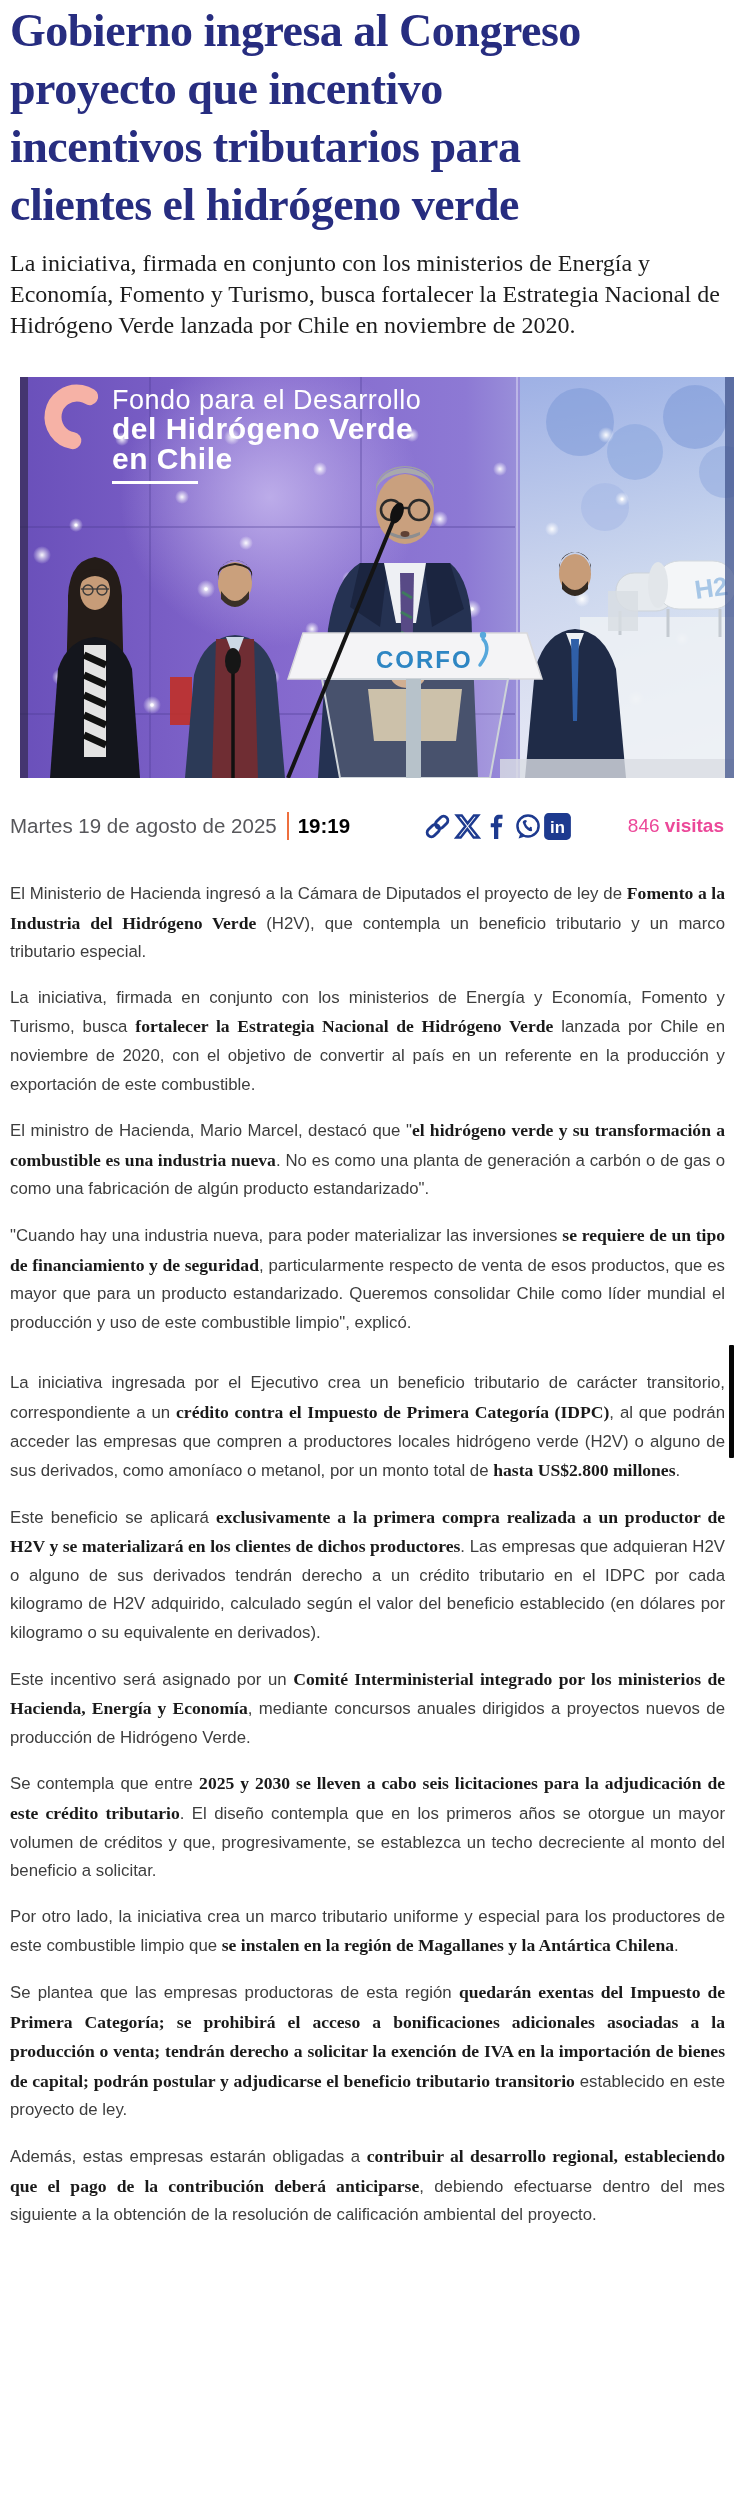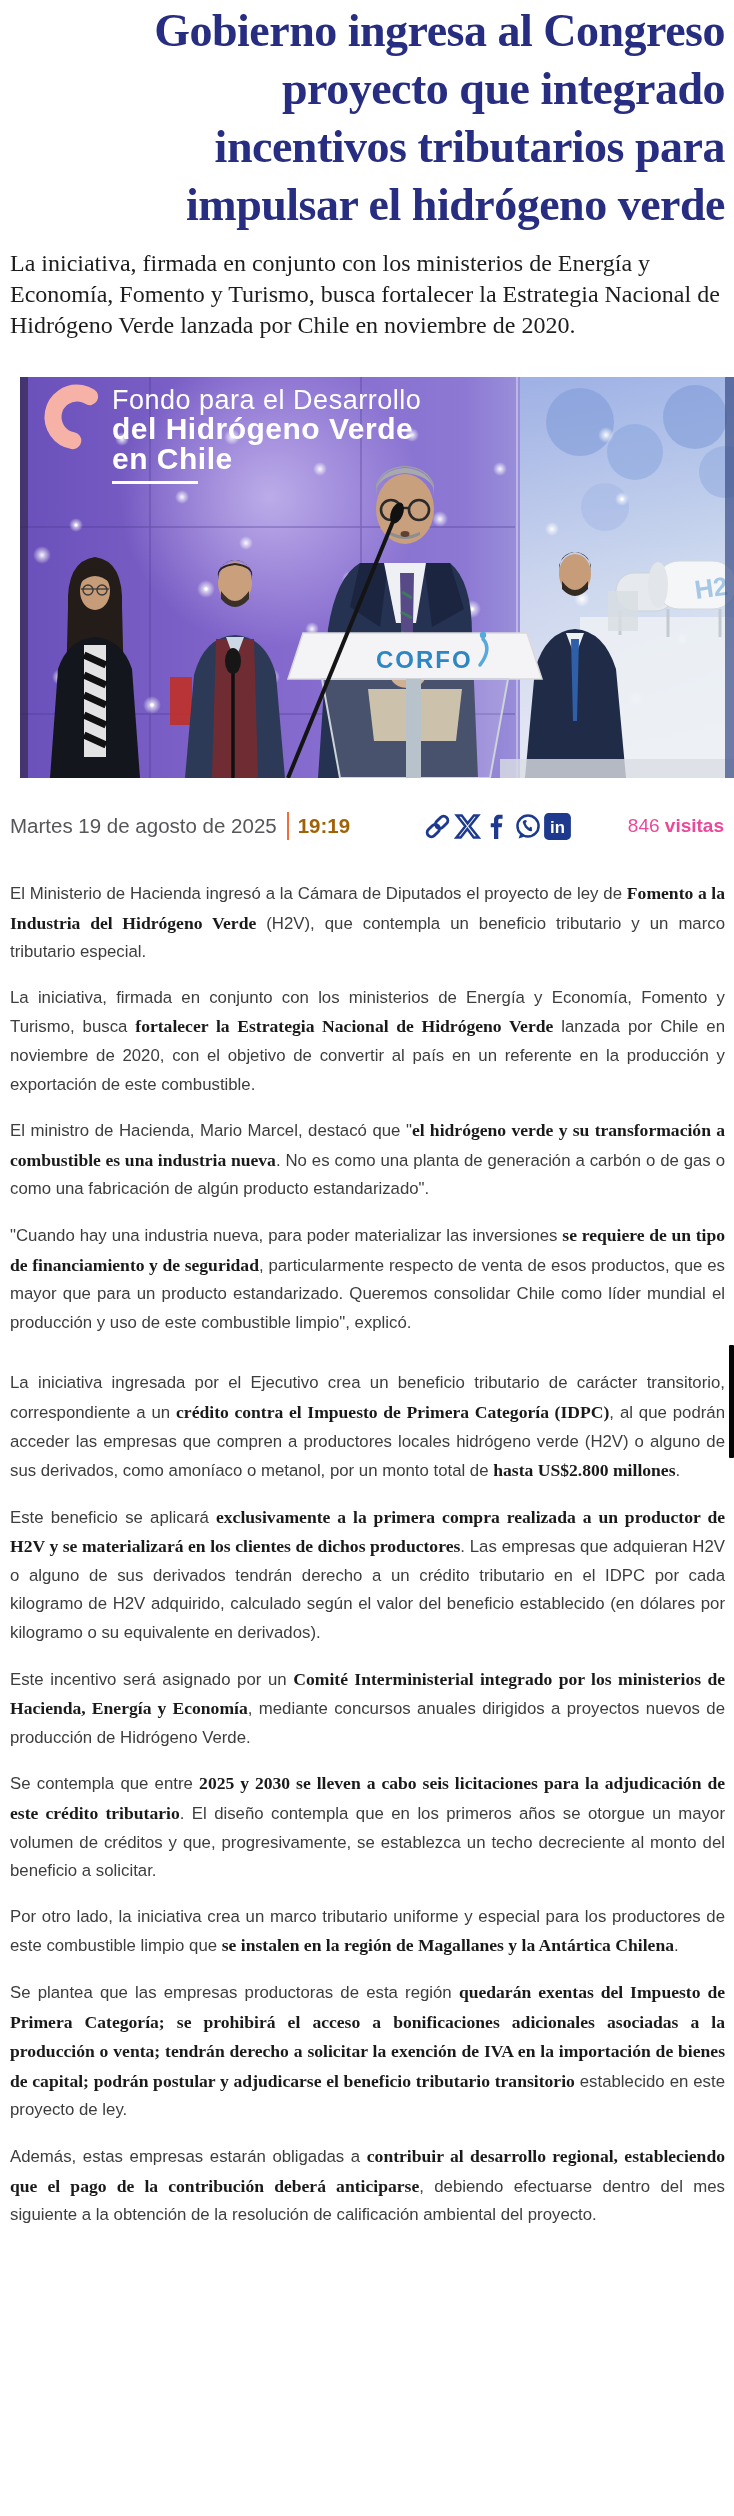--- a/index.html
+++ b/index.html
@@ -2,37 +2,37 @@
 <html lang="es"><head>
 <meta charset="utf-8">
 <style>
   html,body{margin:0;padding:0;background:#ffffff;}
   body{width:734px;font-family:"Liberation Sans",sans-serif;-webkit-font-smoothing:antialiased;}
   .page{position:relative;width:734px;min-height:2516px;background:#fff;overflow:hidden;}
 
   
   h1.title{margin:2px 9px 8px 10px;padding:0;color:#272d80;
     font-family:"Liberation Serif",serif;font-weight:700;
-    font-size:46px;line-height:58px;letter-spacing:-0.5px;text-align:right;}
+    font-size:46px;line-height:58px;letter-spacing:-0.5px;}
   h1.title .tline{display:block;}
 
   
   .subtitle{margin:14px 12px 0 10px;color:#1d1d1d;
     font-family:"Liberation Serif",serif;font-weight:400;
     font-size:24px;line-height:31px;}
 
   
   figure.photo{margin:24px 8px 0 8px;padding:12px;width:718px;height:401px;display:block;}
   figure.photo svg{display:block;}
 
   
   .meta-row{display:flex;align-items:center;margin:15px 10px 0 10px;height:42px;}
   .date-wrap{display:flex;align-items:center;color:#57575b;font-size:20.5px;text-align:right;}
   .date-divider{display:inline-block;width:2px;height:28px;background:#ee6f3d;margin:0 9px 0 10px;}
-  .time{color:#a16207;font-weight:700;font-size:20.5px;}
+  .time{color:#000000;font-weight:700;font-size:20.5px;}
   .share{display:flex;align-items:center;margin-left:72px;}
   .share a{display:inline-flex;align-items:center;justify-content:center;width:30px;height:30px;text-decoration:none;cursor:pointer;}
   .visits{margin-left:auto;color:#ec4899;font-size:19px;white-space:nowrap;}
   .visits .vb{font-weight:700;}
 
   
   .article-body{margin:32px 9px 0 10px;}
   .article-body p.para{margin:0 0 17px 0;color:#3d3d3d;font-size:16.8px;line-height:28.6px;text-align:justify;}
   .article-body p.para.gapb{padding-top:15px;}
   .article-body .b{font-family:"Liberation Serif",serif;font-weight:700;font-size:17.6px;color:#1a1a1a;}
@@ -40,23 +40,23 @@
   
   .scroll-thumb{position:absolute;top:1345px;right:0;width:5px;height:113px;background:#050505;border-radius:1px;}
 </style>
 </head>
 <body>
 
 <div class="page">
 
   <h1 class="title">
       <span class="tline">Gobierno ingresa al Congreso</span>
-      <span class="tline">proyecto que integrado</span>
+      <span class="tline">proyecto que incentivo</span>
       <span class="tline">incentivos tributarios para</span>
-      <span class="tline">impulsar el hidrógeno verde</span>
+      <span class="tline">clientes el hidrógeno verde</span>
     </h1>
 
   <p class="subtitle">La iniciativa, firmada en conjunto con los ministerios de Energía y Economía, Fomento y Turismo, busca fortalecer la Estrategia Nacional de Hidrógeno Verde lanzada por Chile en noviembre de 2020.</p>
 
   <figure class="photo">
     <svg width="718" height="401" viewBox="0 0 718 401" xmlns="http://www.w3.org/2000/svg">
       <defs>
         <linearGradient id="bgGrad" x1="0" y1="0" x2="1" y2="0">
           <stop offset="0" stop-color="#6a50ba"></stop>
           <stop offset="0.35" stop-color="#8468cd"></stop>

